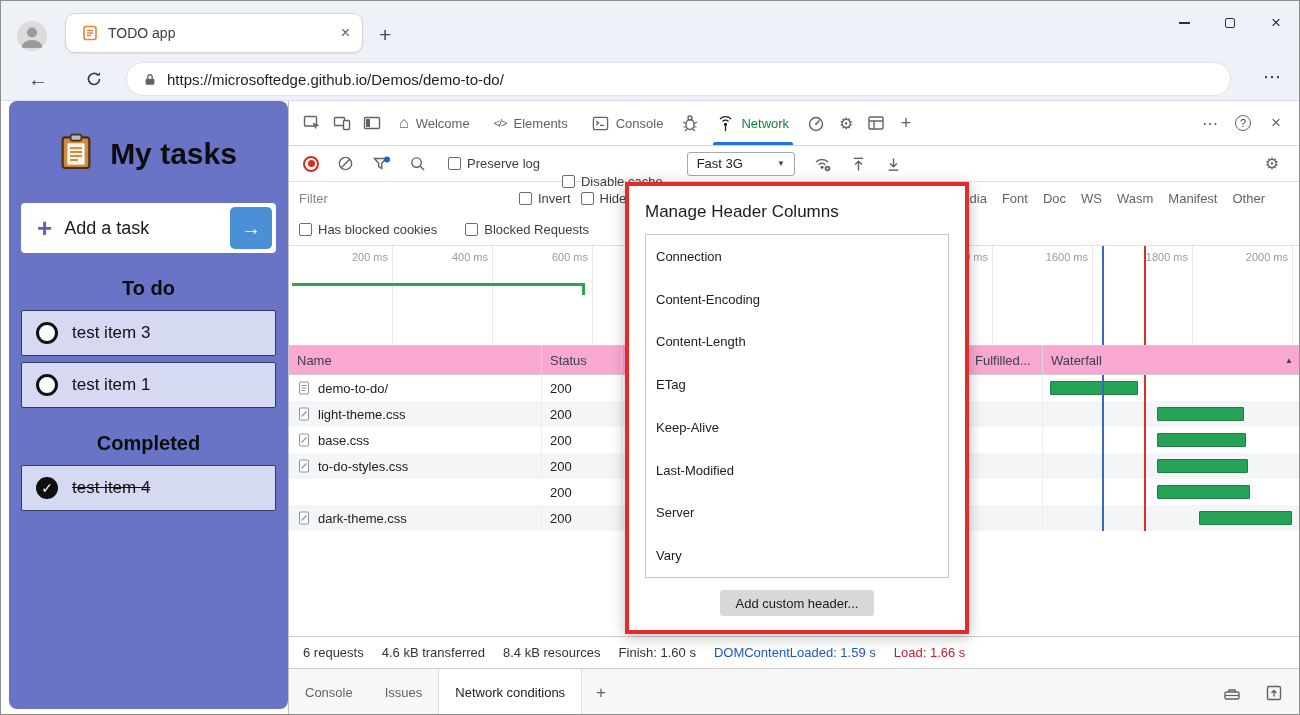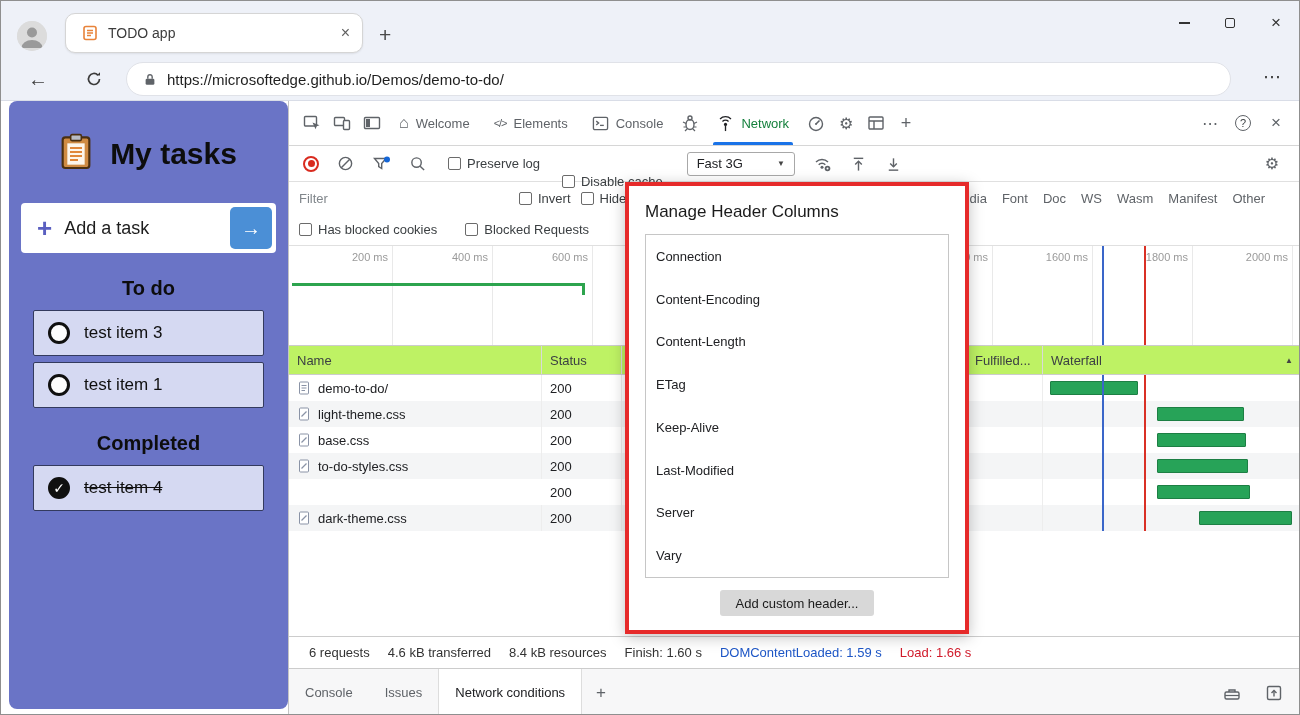--- a/index.html
+++ b/index.html
@@ -47,21 +47,21 @@
   .todo-title{ font-size:30px; font-weight:bold; color:#0d0d0d; }
   .add-btn{ margin:28px 12px 0; height:50px; background:#fff; border-radius:4px;
     display:flex; align-items:center; padding:0 4px 0 16px; }
   .add-plus{ font-size:26px; color:#5a5fc0; font-weight:bold; line-height:1; }
   .add-label{ font-size:18px; color:#1c1c1c; margin-left:12px; flex:1; }
   .add-go{ width:42px; height:42px; background:#4b8fd6; border-radius:5px;
     display:flex; align-items:center; justify-content:center; color:#fff;
     font-size:20px; font-weight:bold; }
   .todo-sec{ font-size:20px; font-weight:bold; color:#0d0d0d; text-align:center;
     margin-top:24px; margin-bottom:10px; }
-  .todo-item{ margin:0 24px 6px; height:46px; background:#d5d9f2;
+  .todo-item{ margin:0 12px 6px; height:46px; background:#d5d9f2;
     border:1px solid #333a5e; border-radius:2px; display:flex; align-items:center; padding:0 14px; }
   .t-circle{ width:22px; height:22px; border-radius:50%; border:3px solid #101010;
     background:#fdfdfd; flex:none; display:flex; align-items:center; justify-content:center; }
   .t-circle.checked{ background:#101010; color:#fff; font-size:14px; font-weight:bold; }
   .t-label{ margin-left:14px; font-size:17px; color:#101010; }
   .t-label.done{ text-decoration:line-through; }
 
   
   .devtools{ position:absolute; left:287px; top:0; width:1013px; height:615px;
     background:#fff; border-left:1px solid #c4c4c4; font-size:13px; color:#3c4043; }
@@ -120,21 +120,21 @@
     border-bottom:1px solid #ccc; overflow:hidden; }
   .tick{ position:absolute; top:0; bottom:0; width:0; border-left:1px solid #e9e9e9; }
   .tick span{ position:absolute; right:5px; top:5px; font-size:11px; color:#9a9a9a; white-space:nowrap; }
   .green-line{ position:absolute; left:3px; top:37px; width:292px; height:3px; background:#2da44e; }
   .green-end{ position:absolute; left:293px; top:37px; width:3px; height:12px; background:#2da44e; }
   .vline{ position:absolute; width:1.5px; top:0; bottom:0; }
   .vblue{ background:#3a66c9; left:813px; }
   .vred{ background:#d93025; left:855px; }
 
   .dt-thead{ position:absolute; top:245px; left:0; right:0; height:29px;
-    background:#bef264; border-bottom:1px solid #ccc; }
+    background:#f9a8d4; border-bottom:1px solid #ccc; }
   .th{ position:absolute; top:0; height:100%; display:flex; align-items:center;
     padding-left:8px; border-right:1px solid #d9d9d9; font-size:13px; color:#3c4043;
     overflow:hidden; white-space:nowrap; }
   .th-name{ left:0; width:253px; } .th-status{ left:253px; width:80px; }
   .th-mid{ left:333px; width:345px; } .th-fulfilled{ left:678px; width:76px; }
   .th-waterfall{ left:754px; right:0; border-right:none; }
   .sort{ position:absolute; right:8px; font-size:8px; color:#444; }
 
   .dt-rows{ position:absolute; top:274px; left:0; right:0; height:156px; }
   .nrow{ position:relative; height:26px; }
@@ -143,21 +143,21 @@
     padding-left:8px; border-right:1px solid #ededed; font-size:13px; color:#202124;
     overflow:hidden; white-space:nowrap; }
   .c-name{ left:0; width:253px; gap:7px; } .c-status{ left:253px; width:80px; }
   .c-mid{ left:333px; width:345px; } .c-ful{ left:678px; width:76px; }
   .ficon{ display:flex; flex:none; }
   .wf-bar{ position:absolute; top:6px; height:14px; background:#27a358;
     border:1px solid #1d7f44; border-radius:1px; }
 
   .dt-status{ position:absolute; top:535px; left:0; right:0; height:32px;
     border-top:1px solid #ccc; display:flex; align-items:center; gap:18px;
-    padding-left:20px; font-size:13px; color:#333; white-space:nowrap; }
+    padding-left:14px; font-size:13px; color:#333; white-space:nowrap; }
   .dt-status .blue{ color:#1d56c6; } .dt-status .red{ color:#d11a2a; }
 
   .dt-drawer{ position:absolute; top:567px; left:0; right:0; bottom:0;
     border-top:1px solid #ccc; background:#f7f7f8; display:flex; align-items:stretch; }
   .drawer-tab{ display:flex; align-items:center; padding:0 16px; color:#5f6368; font-size:13px; }
   .drawer-tab.active{ background:#fff; border-left:1px solid #ddd; border-right:1px solid #ddd; color:#202124; }
   .drawer-plus{ align-self:center; font-size:17px; color:#5f6368; margin-left:14px; }
   .drawer-right{ margin-left:auto; display:flex; align-items:center; gap:16px; margin-right:14px; }
 
   

